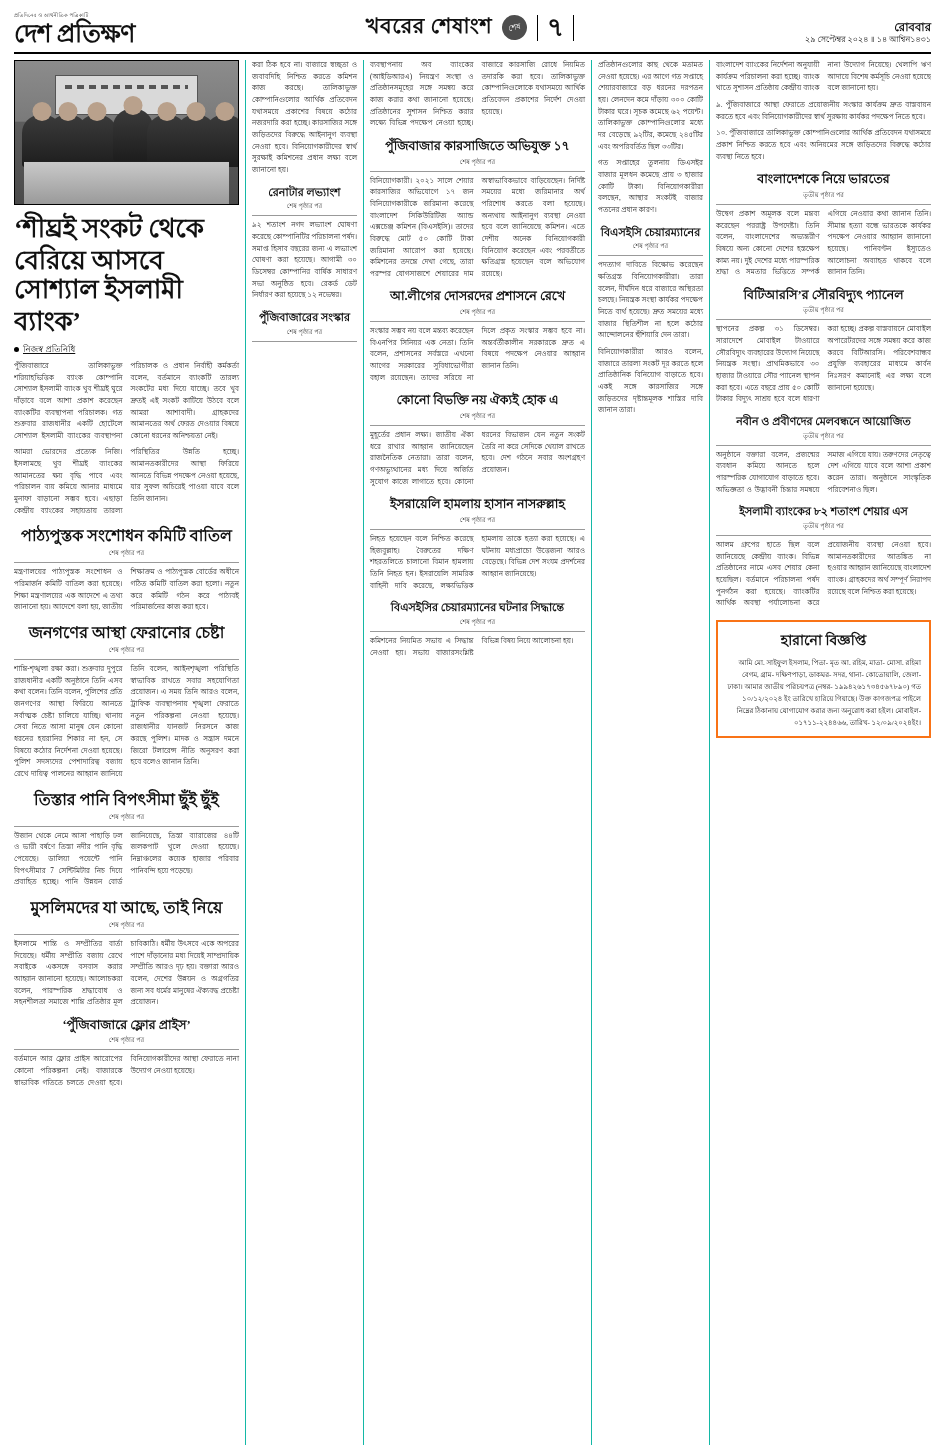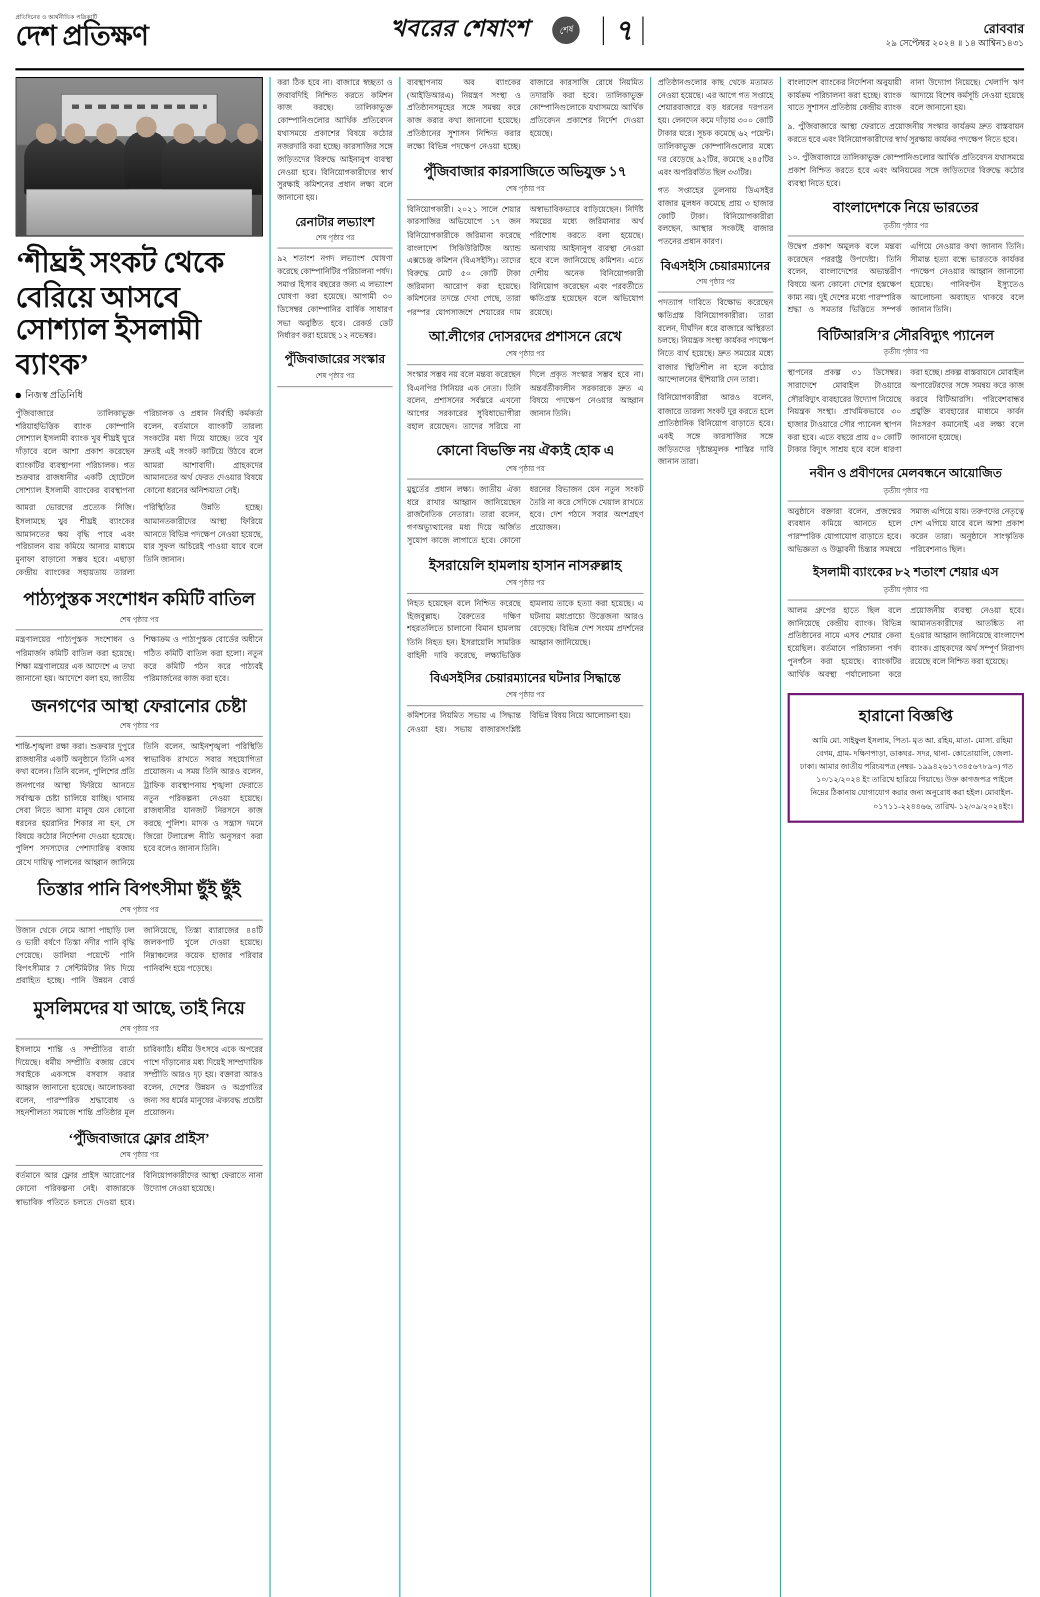--- a/index.html
+++ b/index.html
@@ -11,32 +11,32 @@
     position:relative;
     overflow:hidden;
   }
   .page {
     width:945px; height:1452px; padding:10px 14px 8px 14px; position:relative;
   }
 
   
   .masthead {
     display:flex; align-items:flex-end; justify-content:space-between;
-    border-bottom:2px solid #000; padding-bottom:16px;
+    border-bottom:2px solid #000; padding-bottom:6px;
   }
   .logo-block { display:flex; flex-direction:column; }
   .logo-top {
     font-size:5.2px; letter-spacing:.2px; color:#222; margin-bottom:1px;
     font-family:"Liberation Sans", sans-serif;
   }
   .logo-main {
     font-size:25px; font-weight:700; letter-spacing:-0.5px; line-height:1;
     font-family:"Liberation Serif", serif;
   }
-  .center-head { display:flex; align-items:center; gap:21px; padding-bottom:1px;font-style:italic;}
+  .center-head { display:flex; align-items:center; gap:10px; padding-bottom:1px;}
   .section-title { font-size:21px; font-weight:700; letter-spacing:.5px; }
   .stamp {
     width:25px;height:25px;border-radius:50%;background:#4d4d4d;color:#fff;
     display:flex;align-items:center;justify-content:center;font-size:8px;
     transform:rotate(-12deg);
   }
   .page-no {
     font-size:26px;font-weight:700;line-height:1;
     border-left:1px solid #000;border-right:1px solid #000;padding:0 9px;
   }
@@ -93,21 +93,21 @@
   .photo .person.p4{left:44%;bottom:30%;}
   .photo .person.p5{left:59%;}
   .photo .person.p6{left:72%;}
   .photo .person.p7{left:85%;}
 
   .headline {
     font-size:26px; font-weight:700; line-height:1.22; margin:8px 0 2px;
     letter-spacing:-.3px;
   }
   .byline {
-    font-size:8.5px; margin:5px 0 4px; display:flex;align-items:center;gap:4px;
+    font-size:8.5px; margin:5px 0 4px; display:flex;align-items:center;gap:4px;text-decoration:underline;
   }
   .byline .dot{width:5px;height:5px;border-radius:50%;background:#000;display:inline-block;}
 
   
   .body-text {
     font-size:7.2px; line-height:1.62; text-align:justify; color:#1a1a1a;
     margin:0 0 5px 0; word-break:break-word;
   }
   .two-col-text { column-count:2; column-gap:8px; }
 
@@ -117,21 +117,21 @@
   }
   .sub-head.small { font-size:12.5px; }
   .sub-head.xsmall { font-size:11px; }
   .cont-note {
     font-size:6.5px;text-align:center;margin:0 0 4px;color:#333;
     border-bottom:1px solid #999;padding-bottom:3px;
   }
 
   
   .classified {
-    border:2px solid #701a75;padding:7px 8px;margin-top:10px;
+    border:2px solid #f97316;padding:7px 8px;margin-top:10px;
   }
   .classified h4 { font-size:14px;font-weight:700;text-align:center;margin:0 0 5px;}
   .classified .ctext{ font-size:7px;line-height:1.7;text-align:right;}
 </style>
 </head>
 <body>
 
 <div class="page">
 
   <div class="masthead">

